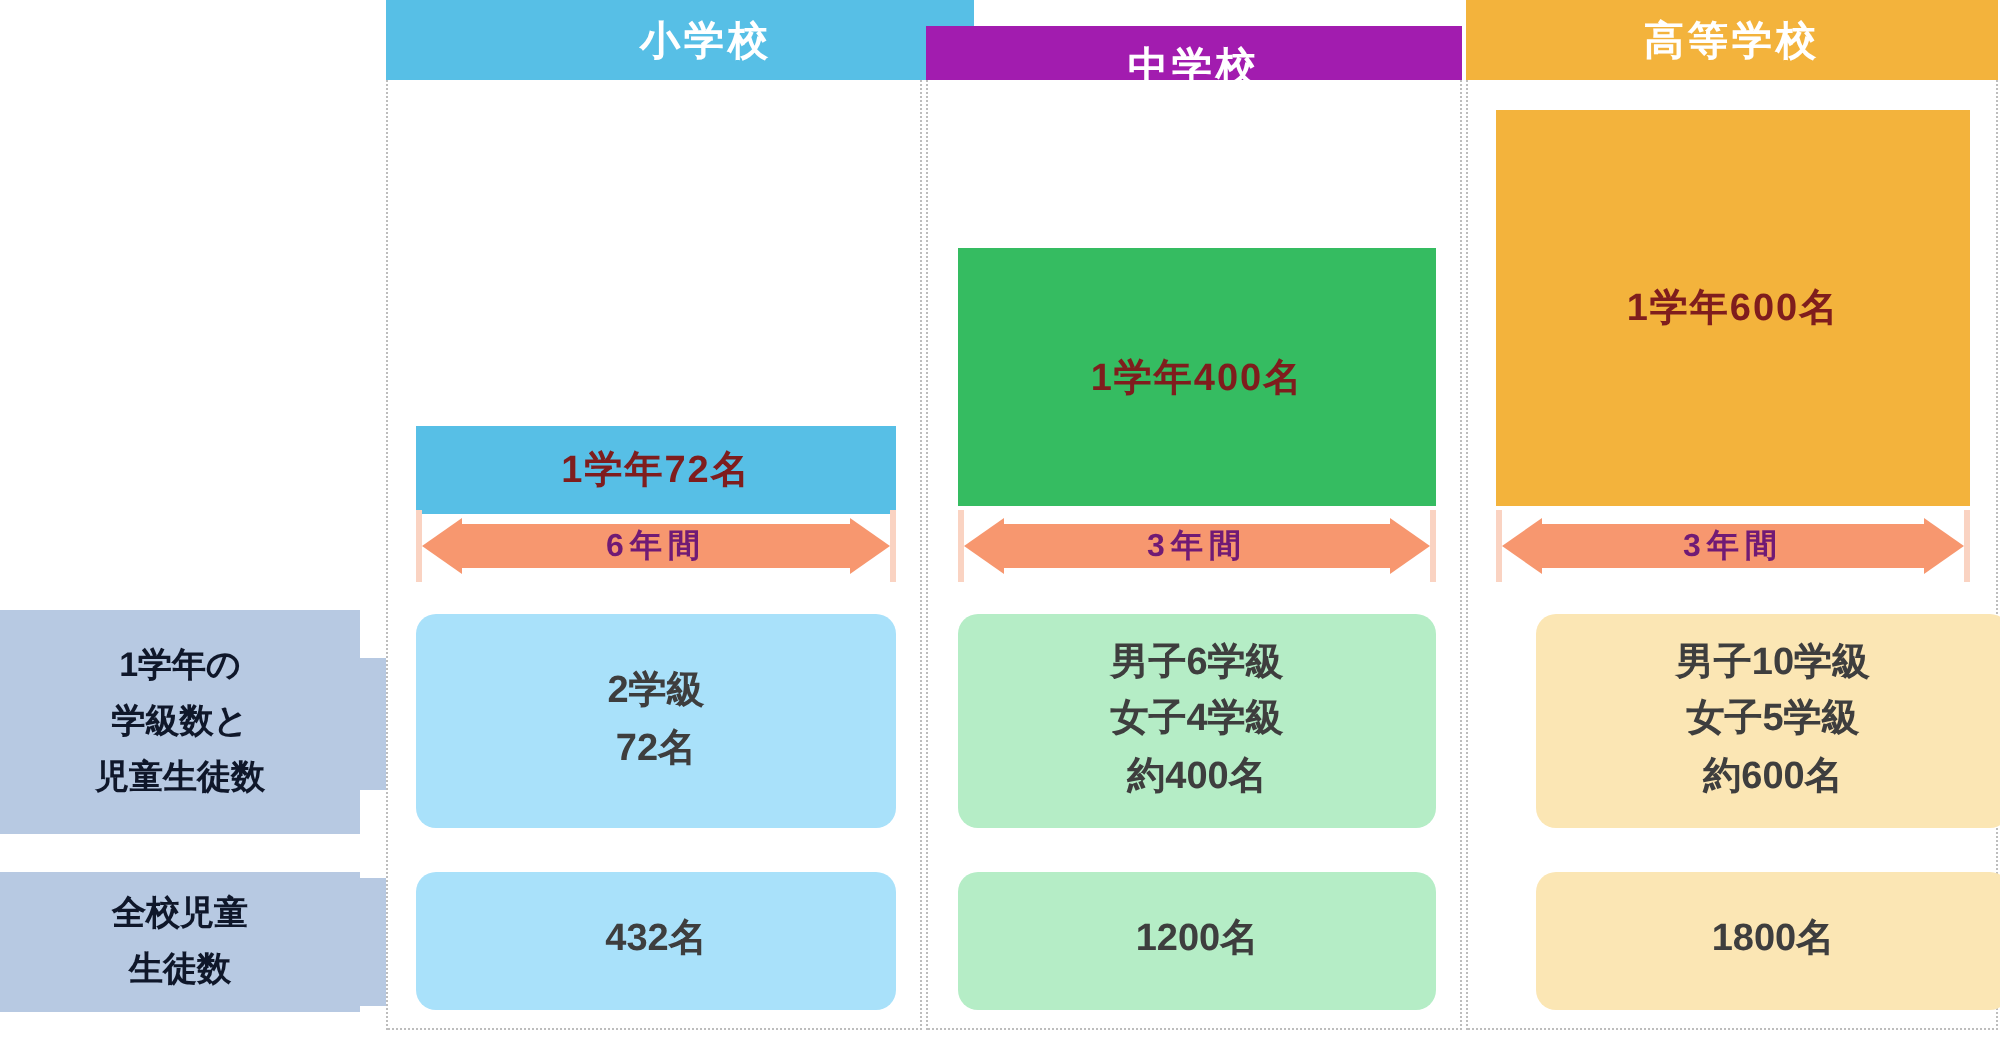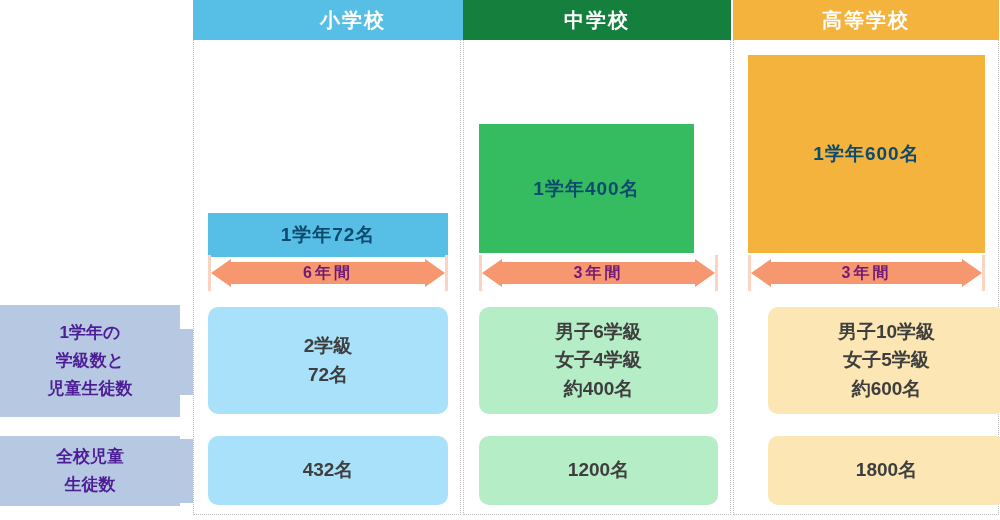--- a/index.html
+++ b/index.html
@@ -12,35 +12,35 @@
   .c1 { left:193px; width:268px;padding-left:26px; }
   .c2 { left:463px; width:268px; }
   .c3 { left:733px; width:266px; }
 
   .col-header {
     position:absolute; top:0; height:40px;
     display:flex; align-items:center; justify-content:center;
     color:#ffffff; font-size:20px; letter-spacing:2px;
   }
   .hdr-blue   { background:#57BFE6; }
-  .hdr-green  { background:#15803d; }
+  .hdr-green  { background:#a21caf;margin-top:13px; }
   .hdr-orange { background:#F3B33C; }
 
   .col-body {
     position:absolute; top:40px; height:475px; box-sizing:border-box;
     border-left:1px dotted #bdbdbd; border-right:1px dotted #bdbdbd;
     border-bottom:1px dotted #bdbdbd; background:#ffffff;
   }
 
   .bar {
     position:absolute; display:flex; align-items:center; justify-content:center;
-    color:#0c4a6e; font-size:19px; letter-spacing:1px;
+    color:#7f1d1d; font-size:19px; letter-spacing:1px;
   }
   .bar-1 { left:208px; width:240px; top:213px; height:44px;  background:#57BFE6; }
-  .bar-2 { left:479px; width:215px; top:124px; height:129px; background:#35BC61; }
+  .bar-2 { left:479px; width:239px; top:124px; height:129px; background:#35BC61; }
   .bar-3 { left:748px; width:237px; top:55px;  height:198px; background:#F3B33C; }
 
   .arrow { position:absolute; top:255px; height:36px; }
   .arrow-1 { left:208px; width:240px; }
   .arrow-2 { left:479px; width:239px; }
   .arrow-3 { left:748px; width:237px; }
   .tick { position:absolute; top:0; width:3px; height:36px; background:#FAD3C2; }
   .tick-l { left:0; } .tick-r { right:0; }
   .head {
     position:absolute; top:4px; width:0; height:0;
@@ -65,21 +65,21 @@
   .cell-x2 { left:479px; width:239px; }
   .cell-x3 { left:748px; width:237px; }
   .cell-blue  { background:#A9E1FA; }
   .cell-green { background:#B5EDC6; }
   .cell-cream { background:#FBE6B4;margin-left:20px; }
 
   .row-label {
     position:absolute; left:0; width:180px; background:#B7C9E2;
     display:flex; align-items:center; justify-content:center;
     text-align:center; font-size:17px; line-height:1.65; white-space:pre-line;
-    color:#4c1d95;
+    color:#0f172a;
   }
   .row-label-1 { top:305px; height:112px; }
   .row-label-2 { top:436px; height:70px;justify-content:center; }
   .label-tab { position:absolute; left:180px; width:13px; background:#B7C9E2; }
   .label-tab-1 { top:329px; height:66px; }
   .label-tab-2 { top:439px; height:64px; }
 </style>
 </head>
 <body>
 

